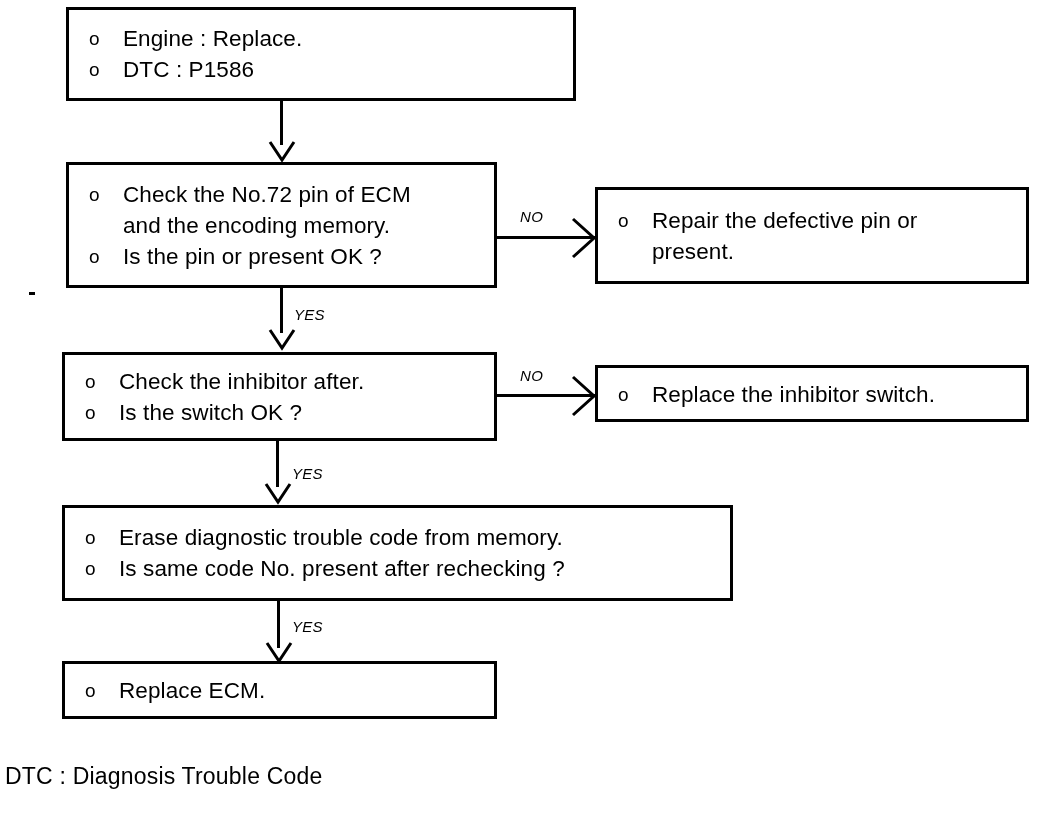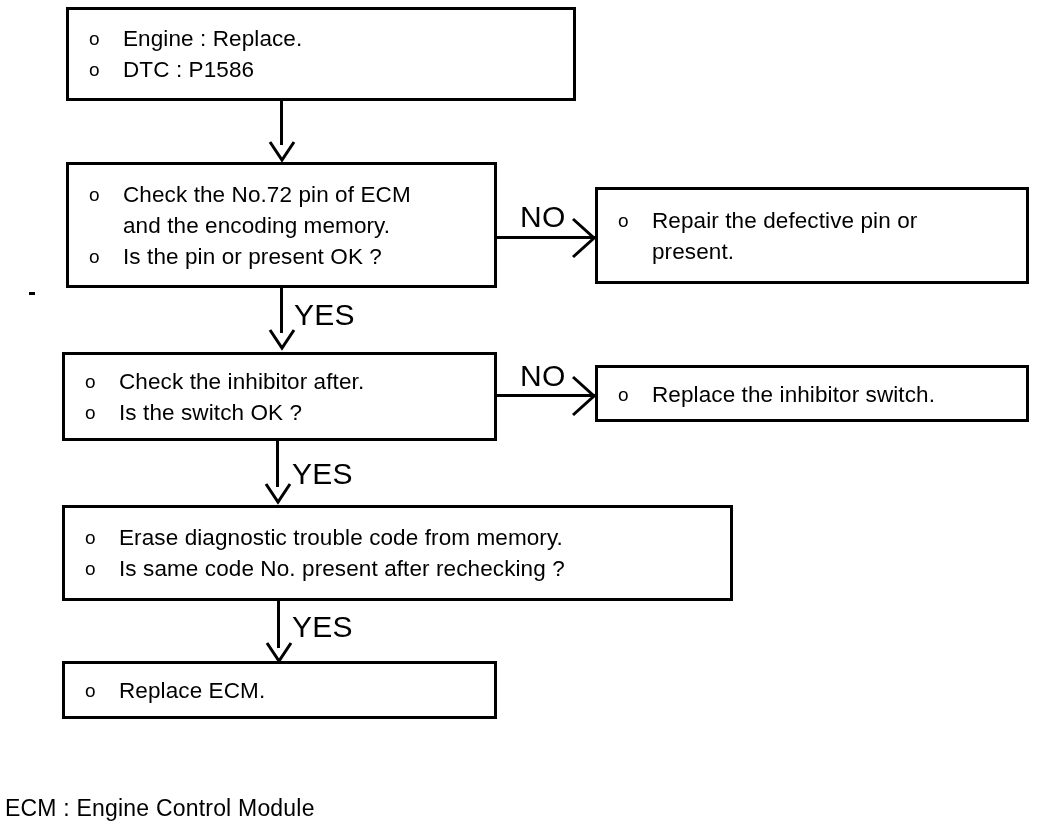--- a/index.html
+++ b/index.html
@@ -65,24 +65,25 @@
     width: 26px;
     height: 20px;
   }
   .arrow-right-open {
     position: absolute;
     width: 22px;
     height: 28px;
   }
   .edge-label {
     position: absolute;
-    font-size: 30px;
+    font-size: 15px;
     line-height: 24px;
     white-space: nowrap;
     letter-spacing: 0.3px;
+    font-style: italic;
   }
   .legend {
     position: absolute;
     font-size: 23px;
     line-height: 32px;
     white-space: nowrap;
     letter-spacing: 0.2px;
   }
   .speck {
     position: absolute;
@@ -203,17 +204,17 @@
 
   <div class="box" style="left:62px; top:661px; width:435px; height:58px;">
     <div class="box-lines">
       <div class="bline">
         <span class="bullet">o</span>
         <span class="btext">Replace ECM.</span>
       </div>
     </div>
   </div>
 
-  <div class="legend" style="left:5px; top:792px;">ECM : Engine Control Module</div>
+  <div class="legend" style="left:5px; top:760px;">DTC : Diagnosis Trouble Code</div>
 
   <div class="speck" style="left:29px; top:292px; width:6px; height:3px;"></div>
 
 </div>
 
 </body></html>

